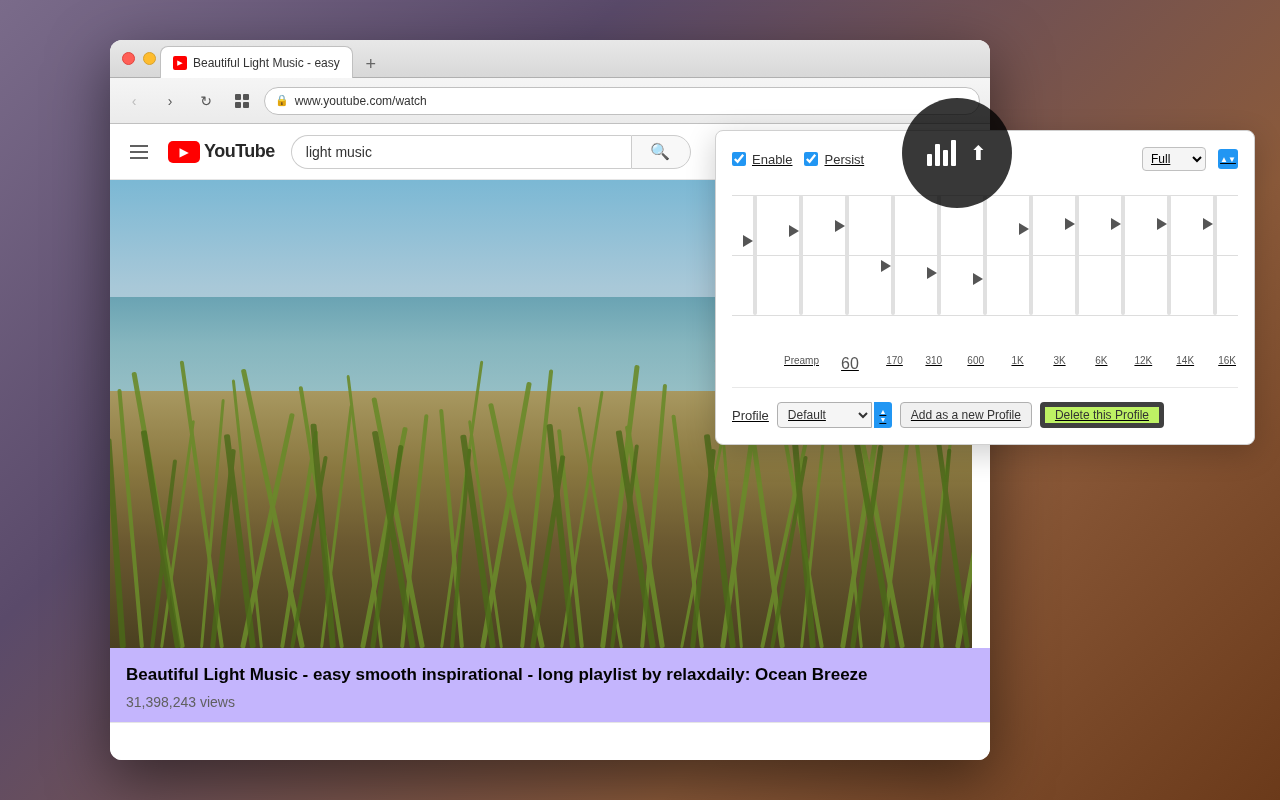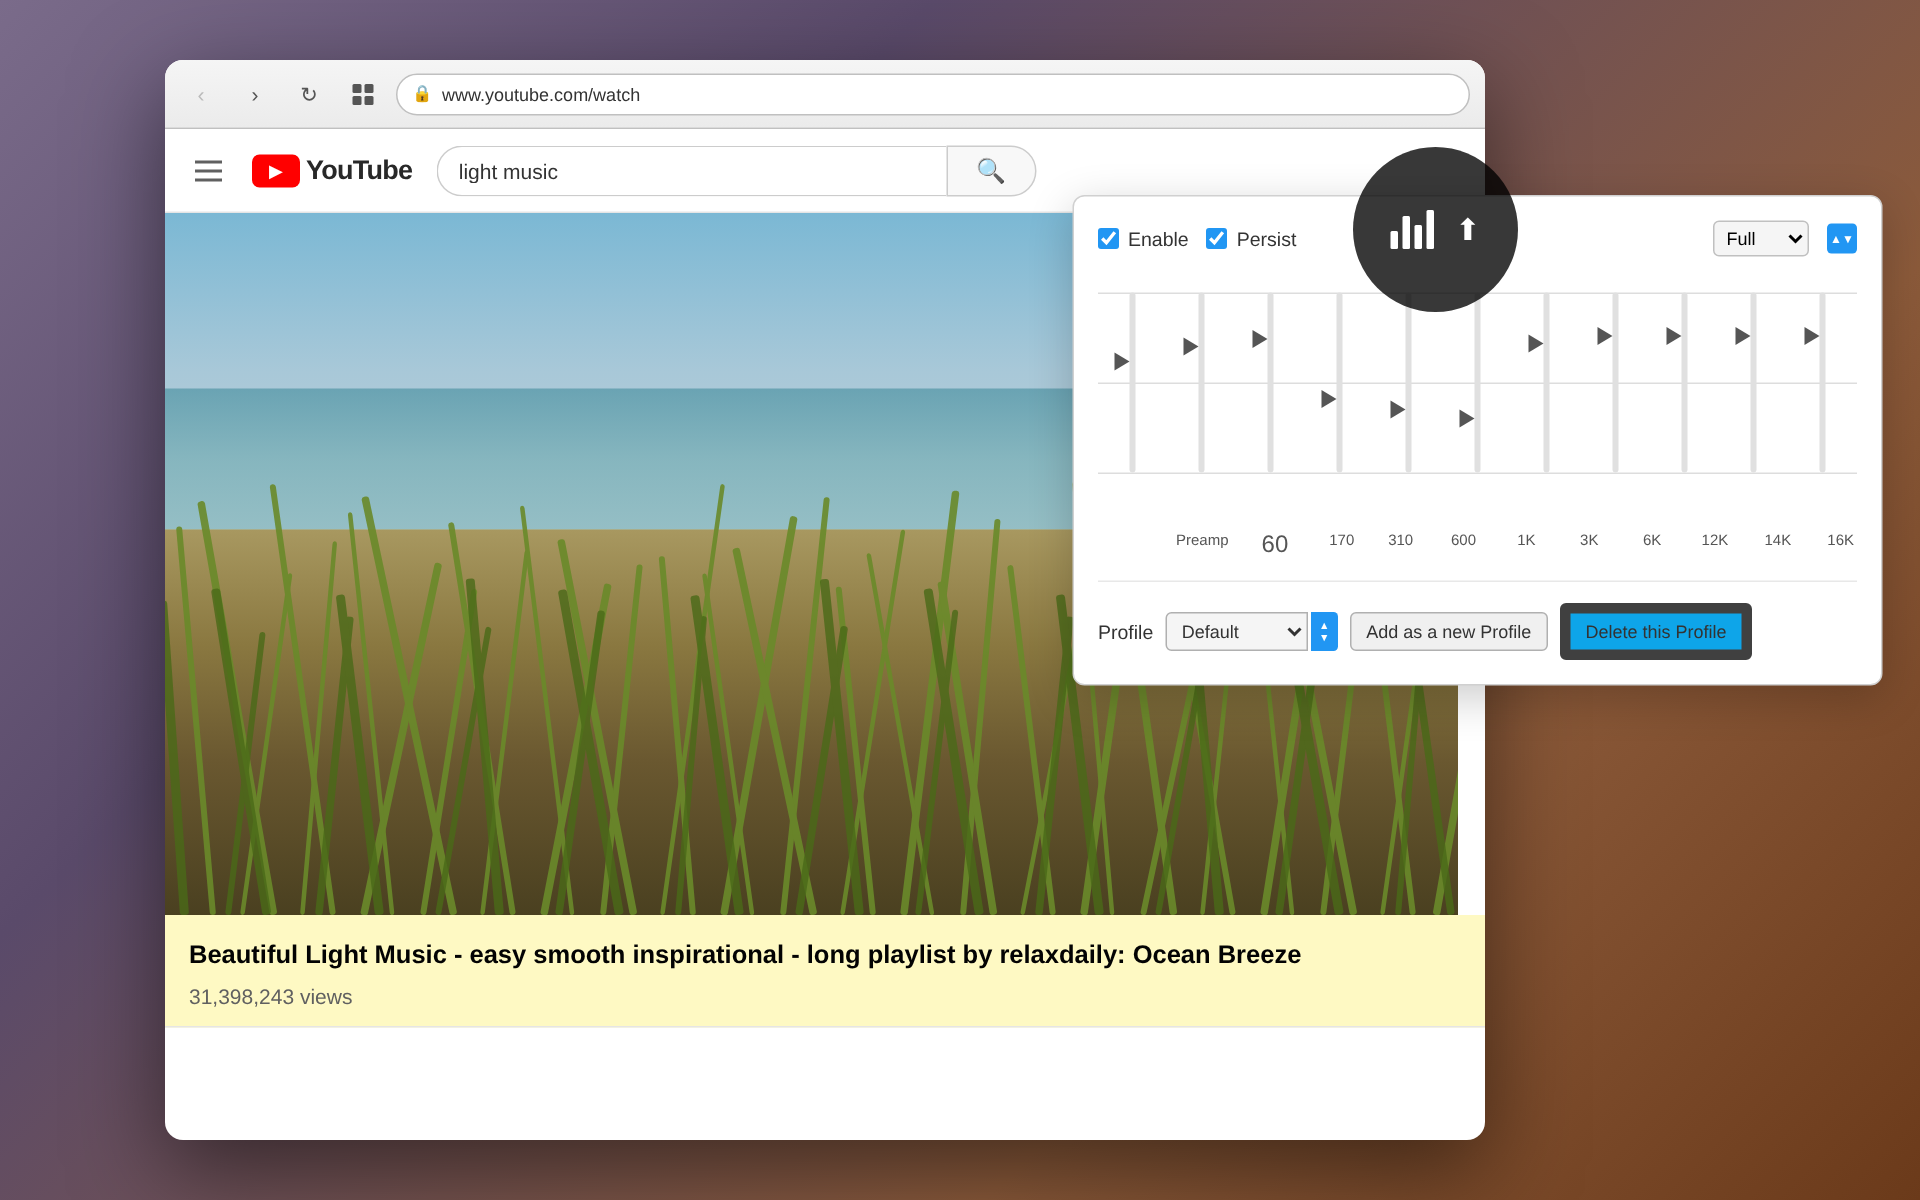--- a/index.html
+++ b/index.html
@@ -326,21 +326,21 @@
     }
 
     .beach-sand {
       position: absolute;
       bottom: 0; left: 0; right: 0;
       height: 55%;
       background: linear-gradient(to bottom, #a89860 0%, #8a7840 30%, #6a5830 60%, #4a4020 100%);
     }
 
     .video-info {
-      background: #fef9c3;
+      background: #c4b5fd;
       padding: 16px 16px 12px;
       border-bottom: 1px solid #e5e5e5;
     }
 
     .video-title {
       font-size: 17px;
       font-weight: 600;
       color: #030303;
       line-height: 1.3;
       margin-bottom: 8px;
@@ -356,20 +356,21 @@
       position: absolute;
       top: 115px;
       right: -5px;
       width: 530px;
       background: #fff;
       border: 1px solid #d0d0d0;
       border-radius: 8px;
       box-shadow: 0 8px 30px rgba(0,0,0,0.2);
       z-index: 100;
       padding: 16px;
+      text-decoration: underline;
     }
 
     .eq-header {
       display: flex;
       align-items: center;
       gap: 12px;
       margin-bottom: 16px;
     }
 
     .eq-checkbox-group {
@@ -465,37 +466,52 @@
       background: #f0f0f0;
       border: 1px solid #b0b0b0;
       border-radius: 4px;
       font-size: 12px;
       color: #333;
       padding: 0 10px;
       cursor: pointer;
     }
 
     .eq-delete-profile-btn {
-      height: 38px;
-      background: #0ea5e9;
-      border: 7px solid #404040;
+      height: 26px;
+      background: #bef264;
+      border: 5px solid #404040;
       border-radius: 4px;
       font-size: 12px;
       color: #333;
       padding: 0 10px;
       cursor: pointer;
     }
   </style>
 </head>
 <body>
 
 <div class="desktop-bg"></div>
 
 <div class="browser-window">
 
+  <div class="title-bar">
+    <div class="traffic-lights">
+      <div class="traffic-light close"></div>
+      <div class="traffic-light minimize"></div>
+      <div class="traffic-light maximize"></div>
+    </div>
+
+    <div class="tab-bar">
+      <div class="tab">
+        <div class="tab-favicon"></div>
+        <span class="tab-title">Beautiful Light Music - easy</span>
+      </div>
+      <div class="tab-add">+</div>
+    </div>
+  </div>
 
   <div class="toolbar">
     <button class="nav-btn disabled">‹</button>
     <button class="nav-btn">›</button>
     <button class="refresh-btn">↻</button>
     <button class="tab-grid-btn">
       <svg width="16" height="16" viewBox="0 0 16 16" fill="#555">
         <rect x="1" y="1" width="6" height="6" rx="1"></rect>
         <rect x="9" y="1" width="6" height="6" rx="1"></rect>
         <rect x="1" y="9" width="6" height="6" rx="1"></rect>

